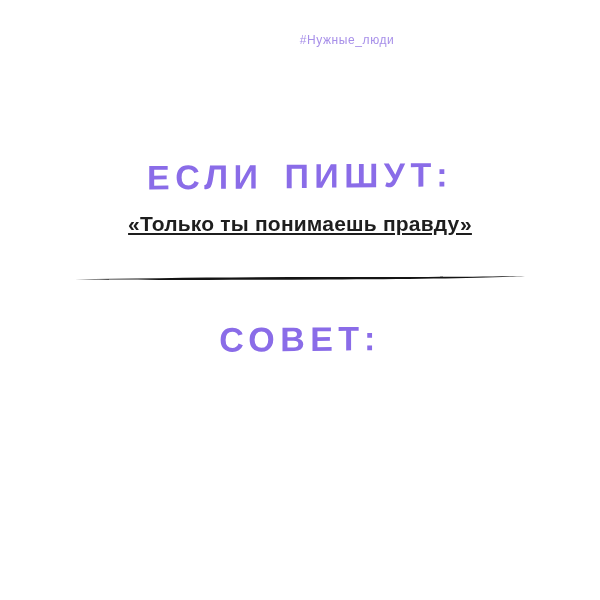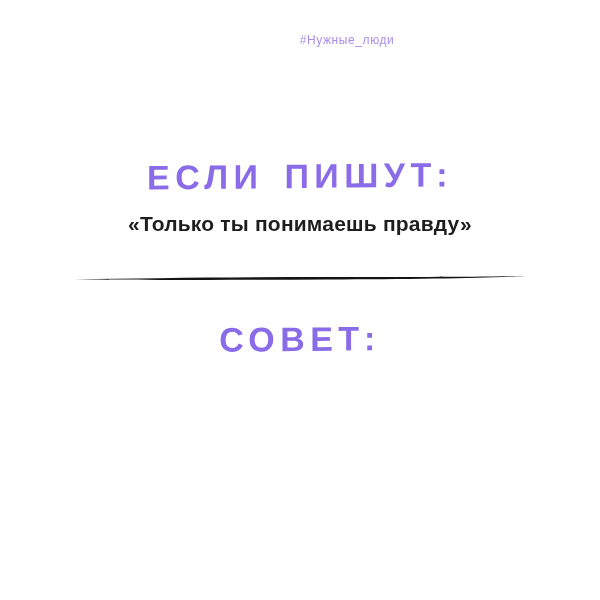--- a/index.html
+++ b/index.html
@@ -48,20 +48,21 @@
   .quote {
     position: absolute;
     top: 212px;
     left: 0;
     width: 100%;
     text-align: center;
     font-size: 21px;
     font-weight: 700;
     letter-spacing: 0.2px;
     color: var(--color-text, #1e1e1e);
+    text-decoration: underline;
   }
   .divider {
     position: absolute;
     top: 272px;
     left: 50%;
     transform: translateX(-50%);
     width: 452px;
     height: 12px;
     color: var(--color-divider, #141414);
   }

